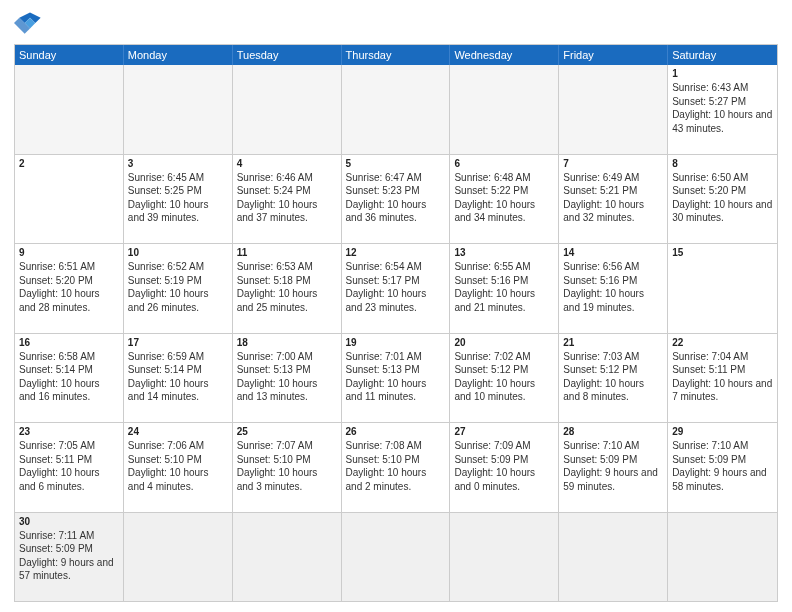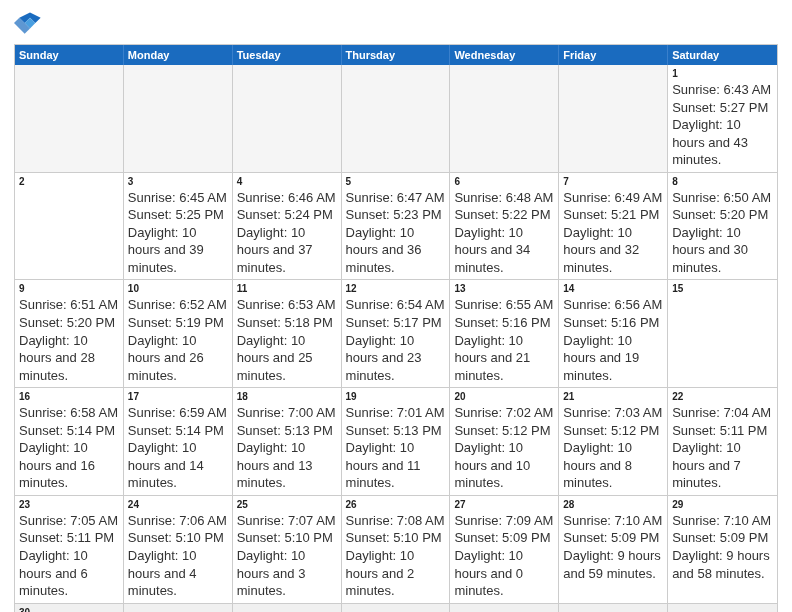--- a/index.html
+++ b/index.html
@@ -67,21 +67,21 @@
       border: 1px solid #ccc;
     }
     .cal-header {
       display: grid;
       grid-template-columns: repeat(7, 1fr);
       background: #1a6bbf;
     }
     .cal-header-cell {
       color: #fff;
       font-size: 11px;
-      font-weight: bold;
+      font-weight: normal;
       padding: 4px 4px;
       border-right: 1px solid #3a80cc;
       text-align: left;
     }
     .cal-header-cell:last-child { border-right: none; }
     .cal-body {
       display: flex;
       flex-direction: column;
       flex: 1;
     }
@@ -104,21 +104,21 @@
     .cal-cell:last-child { border-right: none; }
     .cal-cell.empty { background: #f5f5f5; }
     .day-num {
       font-size: 10px;
       font-weight: bold;
       color: #222;
       margin-bottom: 2px;
       display: block;
     }
     .cell-text {
-      font-size: 13px;
+      font-size: 10px;
       color: #333;
       line-height: 1.35;
     }
     .last-row .cal-cell {
       background: #f0f0f0;
     }
   </style>
 </head>
 <body>
 

